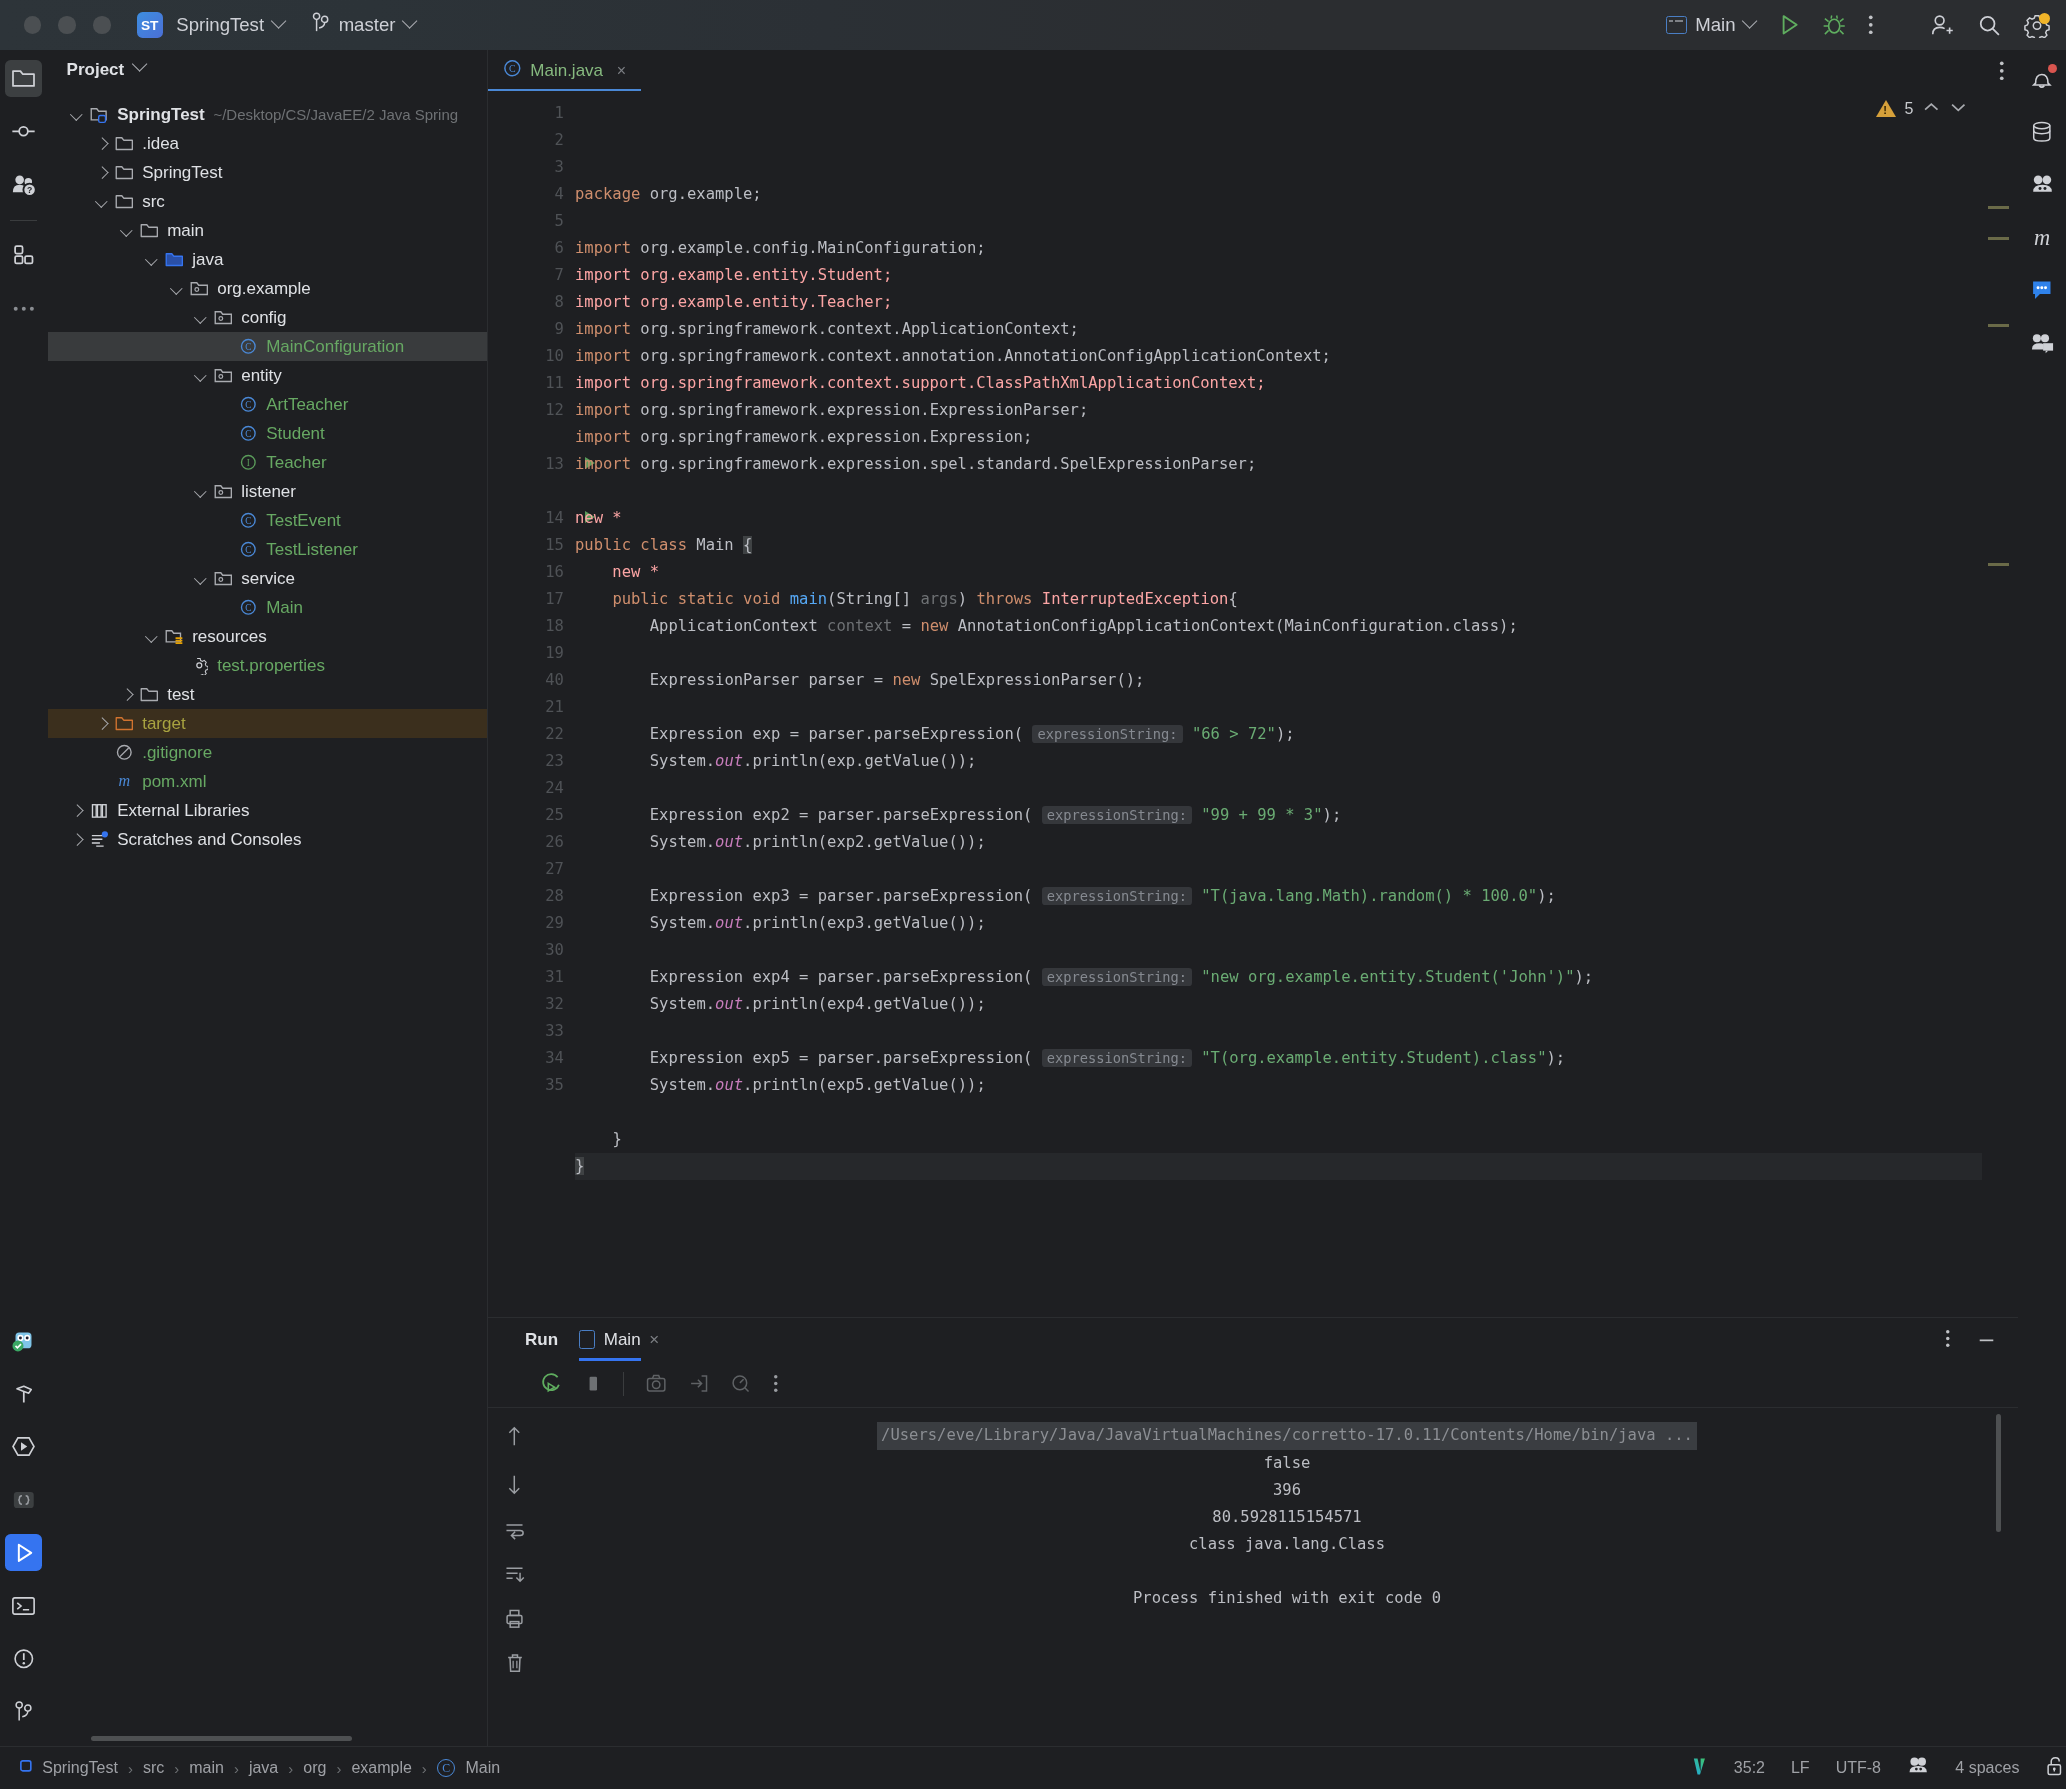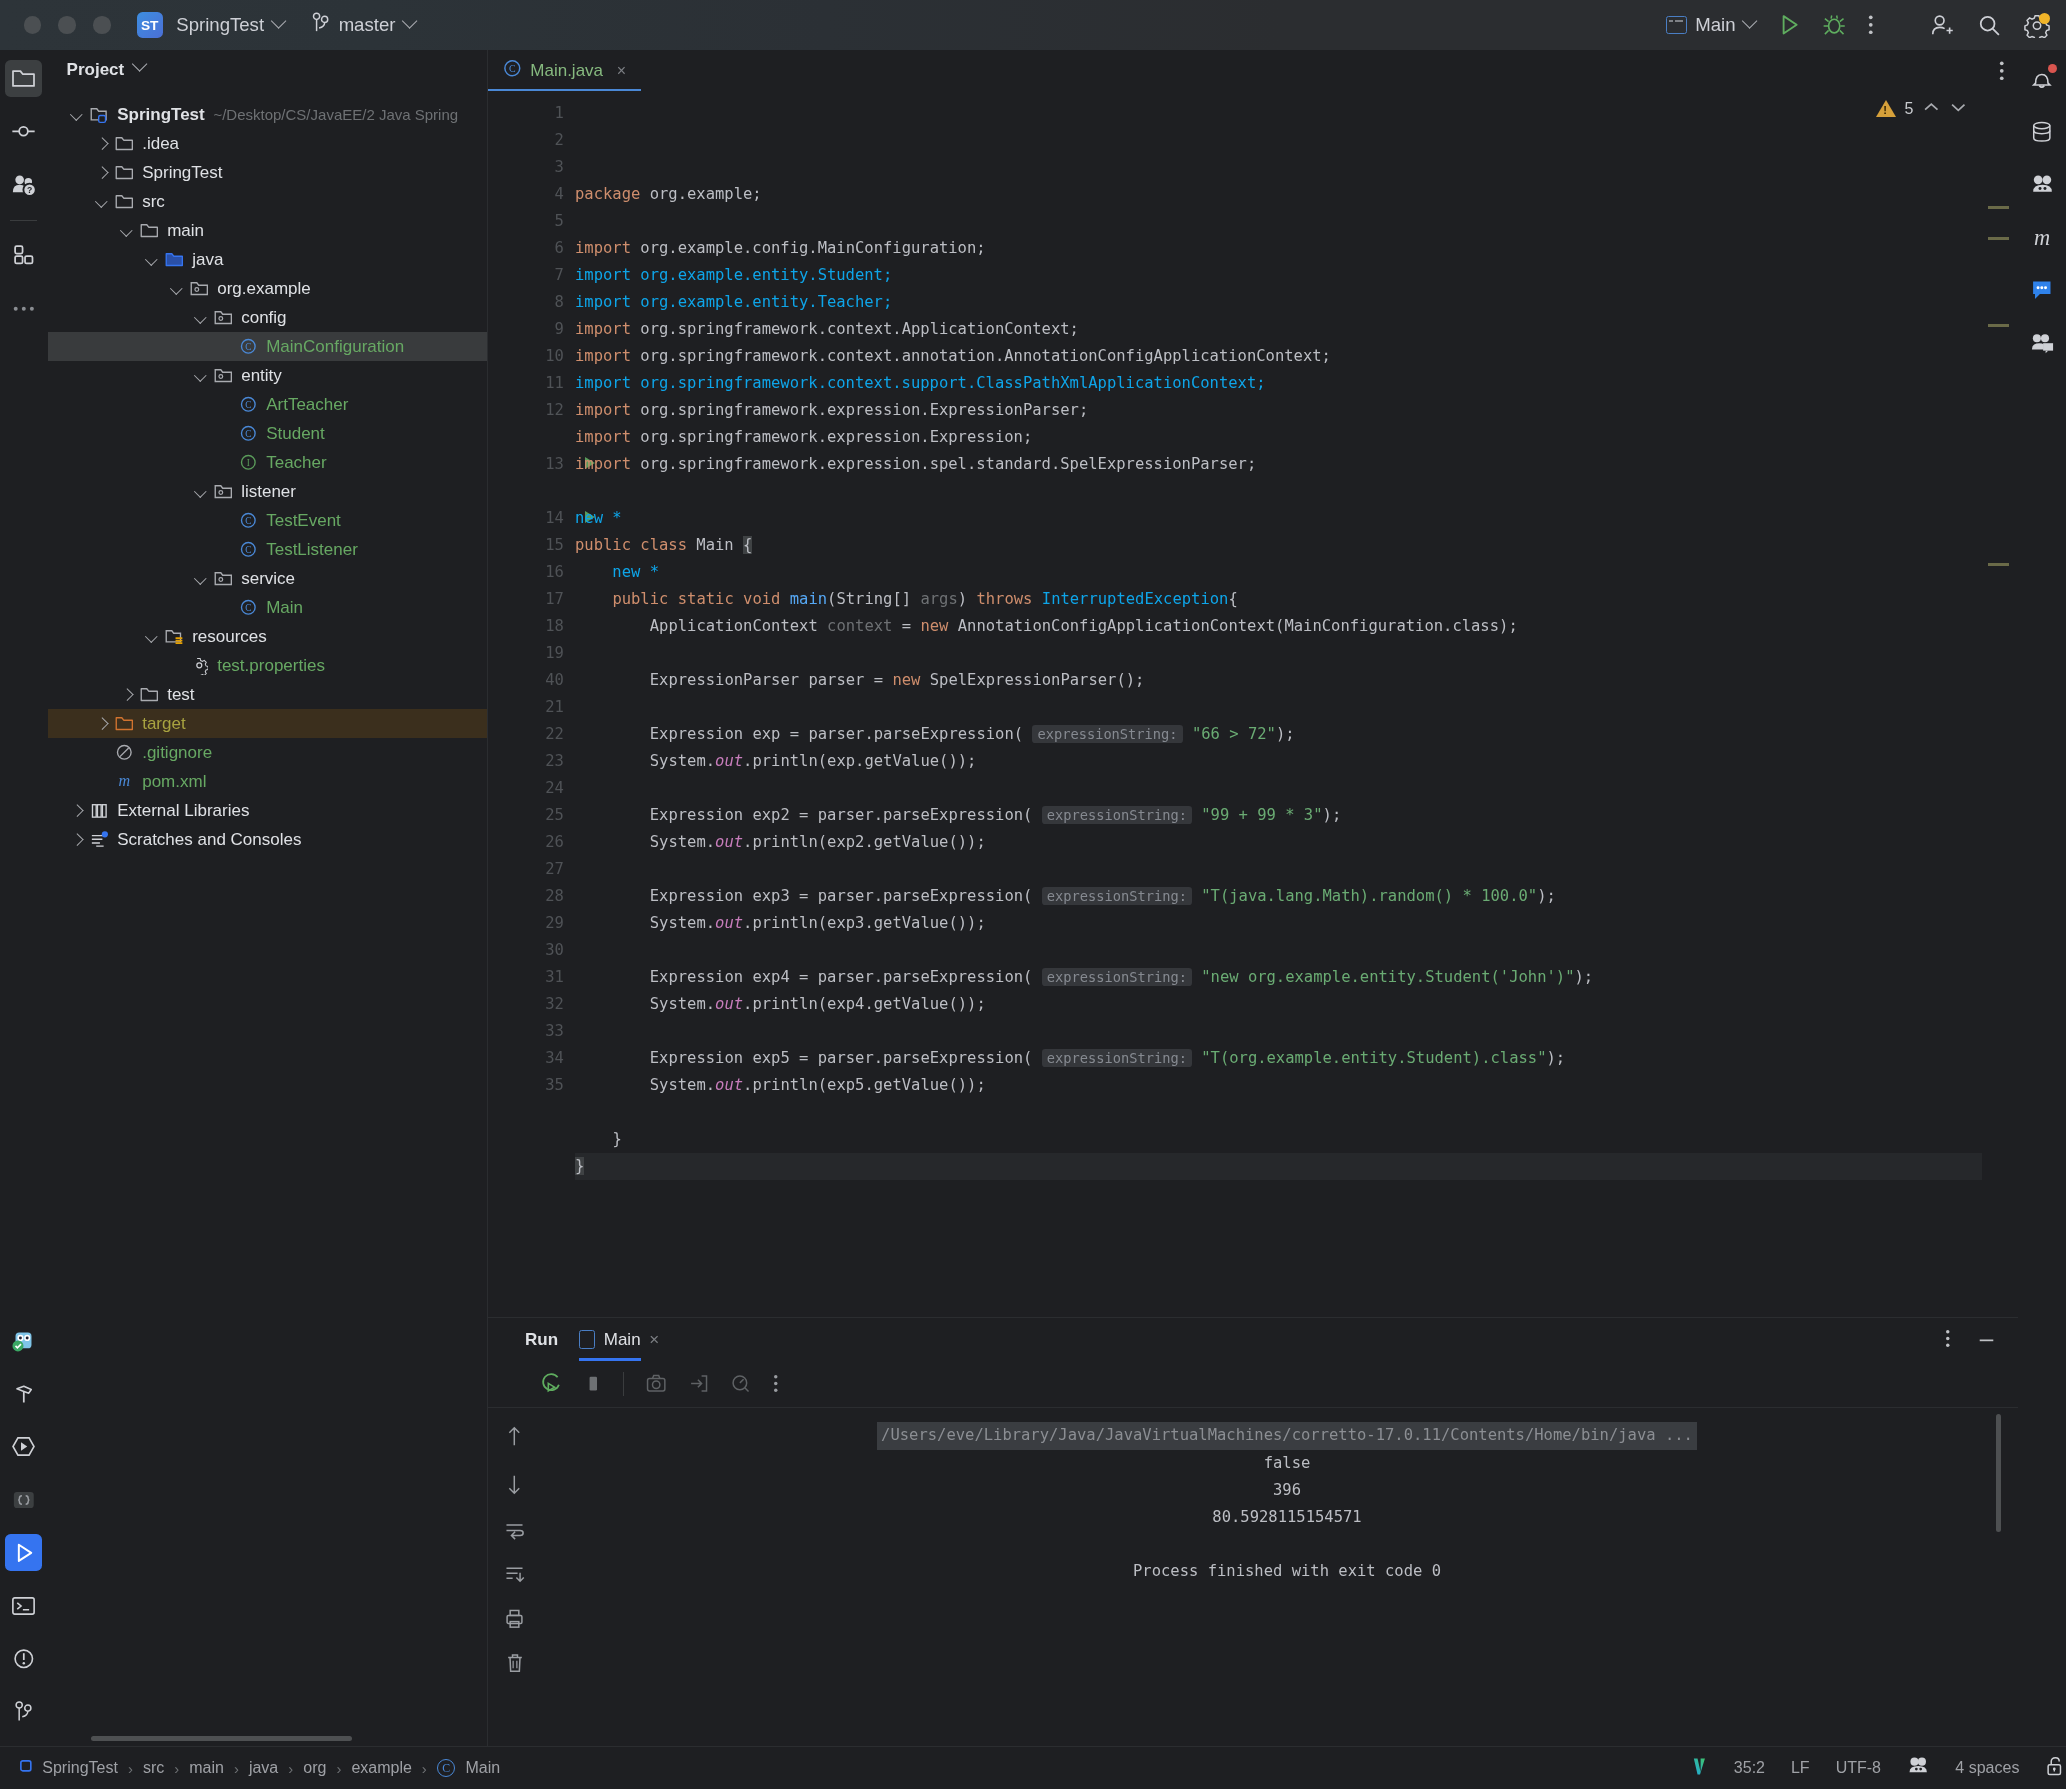--- a/index.html
+++ b/index.html
@@ -85,21 +85,21 @@
   .code .cl { height:27px; }
   .inspect { position:absolute; right:0; top:0; width:36px; bottom:0; background:#1e1f22; }
   .insp-mark { position:absolute; right:8.7px; width:21px; height:2.5px; background:#6a6a48;}
   .warnbox { display:flex;align-items:center;gap:8.7px; color:#c8cace; font-size:16px;}
   .warn-tri { width:0;height:0;border-left:10px solid transparent;border-right:10px solid transparent;border-bottom:17.4px solid #d6a03a; position:relative;}
   .warn-tri:after{content:"!";position:absolute;left:-2.5px;top:4.3px;color:#332200;font-size:11.2px;font-weight:bold;font-family:"Liberation Sans",sans-serif;}
 
   
   .kw { color:#cf8e6d; }
   .id { color:#bcbec4; }
-  .dim { color:#0ea5e9; }
+  .dim { color:#fca5a5; }
   .str { color:#6aab73; }
   .fn  { color:#56a8f5; }
   .field { color:#c77dbb; font-style:italic; }
   .param { color:#6e7174; }
   .hint { background:#35373b; color:#868a91; font-size:13.7px; padding:1.2px 5px; border-radius:3.1px; }
   .cursor { display:inline-block;width:1.9px;height:20px;background:#cfd1d6;vertical-align:-3.7px; }
   .hl-brace { background:#3f4244; }
 
   
   .runpanel { height:429px; flex:0 0 429px; background:#1e1f22; display:flex; flex-direction:column; border-top:0.6px solid #2b2d30;text-align:center;}
@@ -750,20 +750,21 @@
                   <path d="M13 14 L13 26 M19 14 L19 26" stroke="#9a9da2" stroke-width="2"></path>
                 </svg>
             </span>
           </div>
           <div class="console" id="console">
             <div class="cons-scroll"></div>
           <div><span class="cmdline">/Users/eve/Library/Java/JavaVirtualMachines/corretto-17.0.11/Contents/Home/bin/java ...</span></div>
               <div>false</div>
               <div>396</div>
               <div>80.5928115154571</div>
+              <div>class java.lang.Class</div>
               <div>&nbsp;</div>
               <div>Process finished with exit code 0</div>
             </div>
         </div>
       </div>
     </div>
 
     <div class="stripe-r">
       <div class="stripe-btn" style="position:relative">
         <svg width="23.6" height="23.6" viewBox="0 0 38 38">

